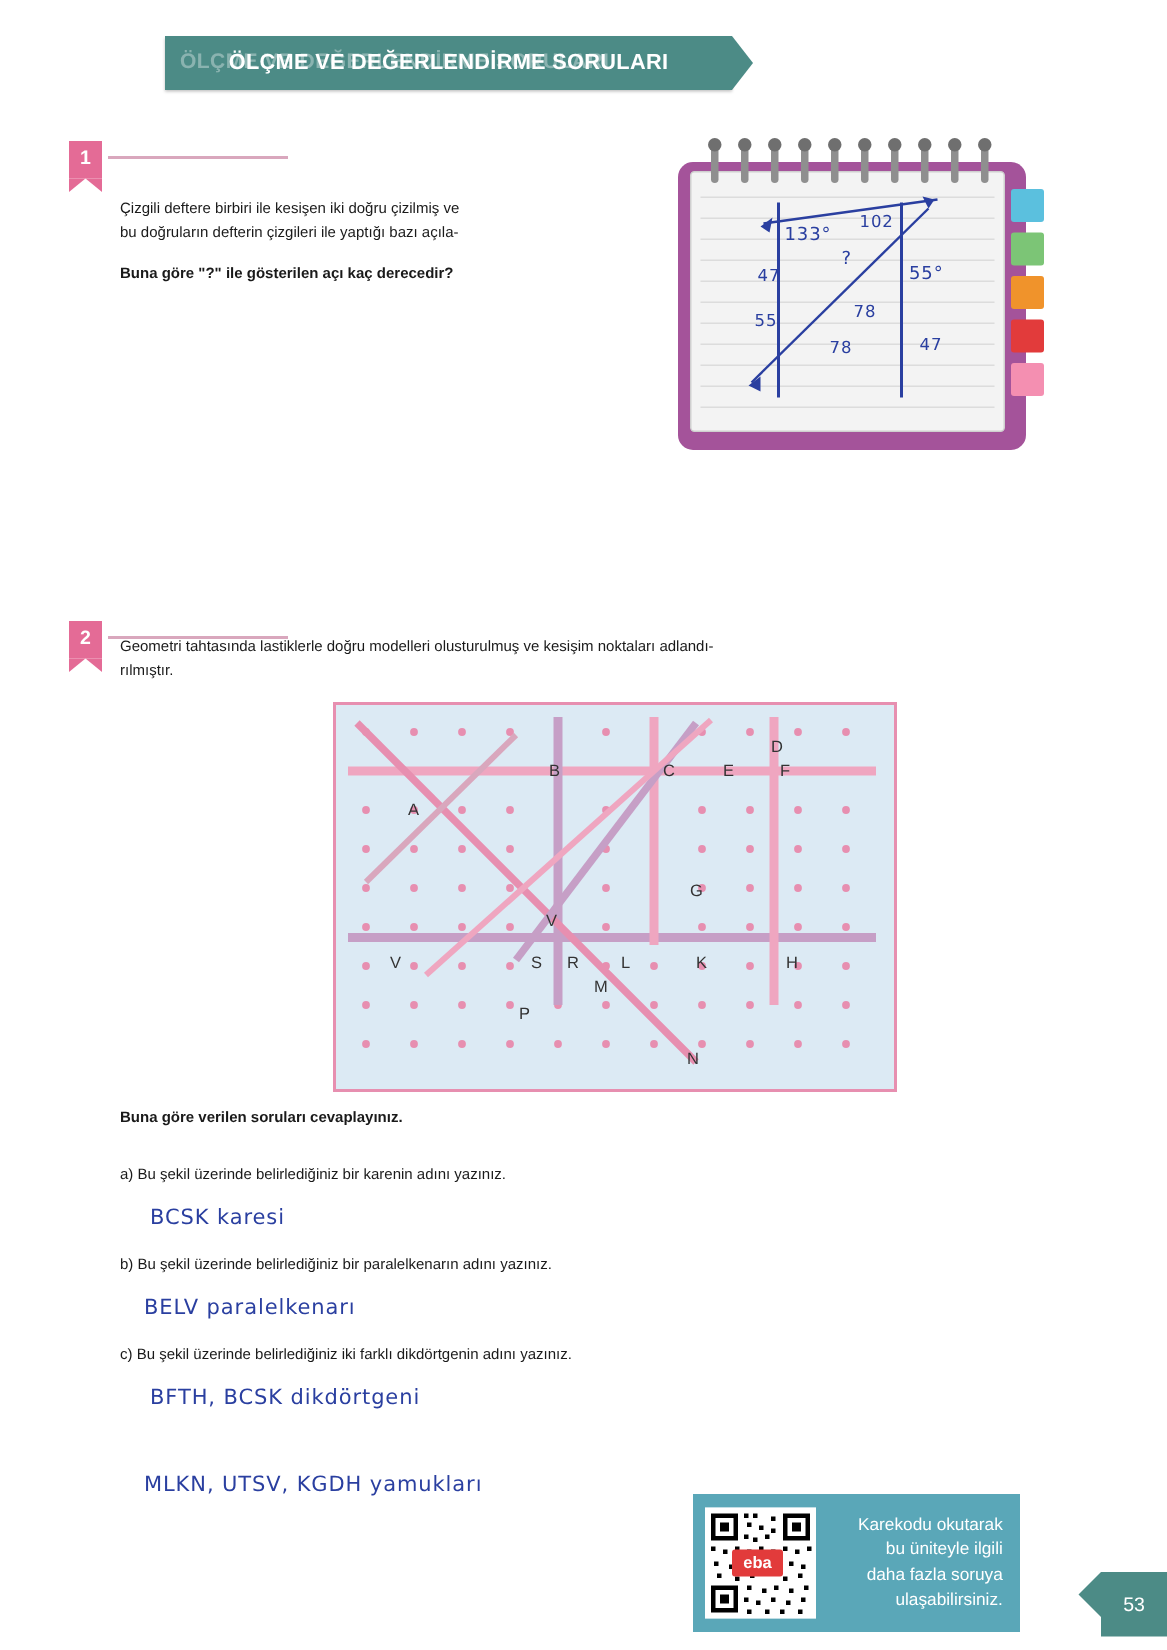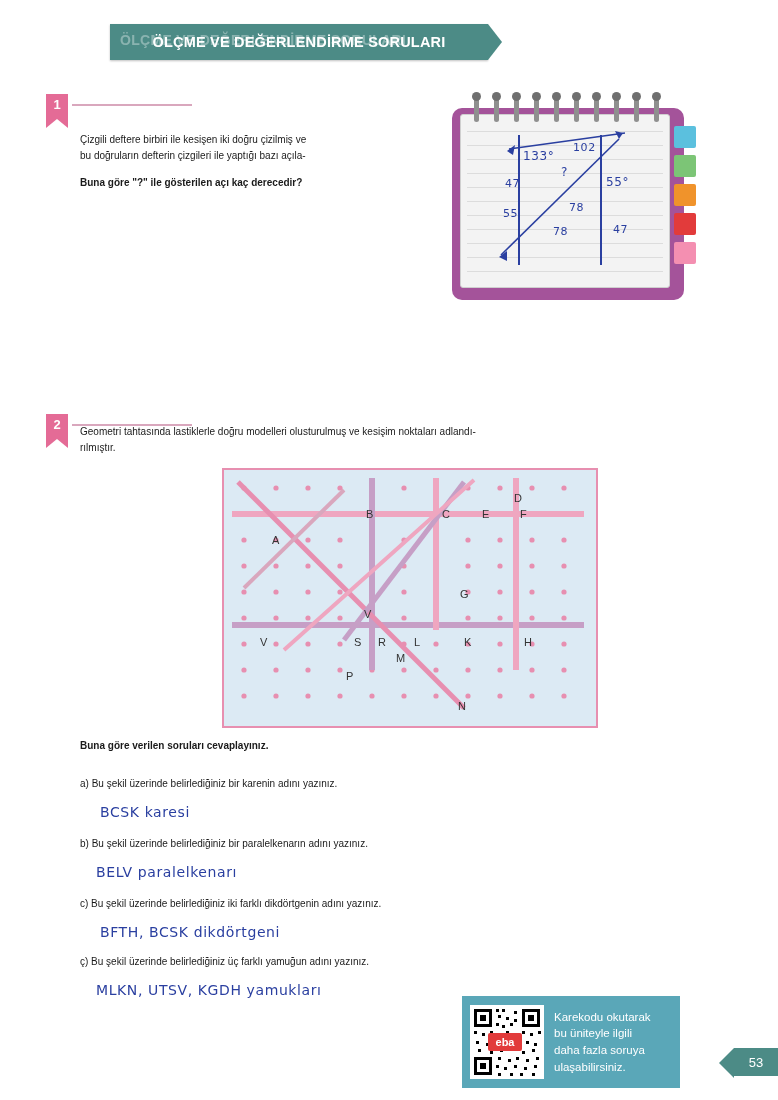--- a/index.html
+++ b/index.html
@@ -84,31 +84,31 @@
   
   .qrbox{
     position:absolute;left:462px;top:996px;width:218px;height:92px;
     background:#5aa7b8;display:flex;align-items:center;
   }
   .qr{
     width:74px;height:74px;margin-left:8px;background:#ffffff;
     position:relative;
   }
   .qrtext{
-    color:#ffffff;font-size:11.5px;line-height:1.45;margin-left:10px;text-align:left;
+    color:#ffffff;font-size:11.5px;line-height:1.45;margin-left:28px;text-align:right;
   }
   .eba{
     position:absolute;left:18px;top:28px;width:34px;height:18px;
     background:#e23b3b;color:#fff;font-size:11px;font-weight:bold;
     display:flex;align-items:center;justify-content:center;border-radius:2px;
   }
 
   
   .pagenum{
-    position:absolute;right:0;top:1048px;width:44px;height:28px;
+    position:absolute;right:0;top:1048px;width:44px;height:43px;
     background:#4c8b86;color:#fff;font-size:13px;
     display:flex;align-items:center;justify-content:center;
   }
   .pagenum:before{
     content:"";position:absolute;left:-15px;top:0;
     border-top:15px solid transparent;border-bottom:15px solid transparent;
     border-right:15px solid #4c8b86;
   }
 
   svg{display:block;}
@@ -348,21 +348,20 @@
 
   <div class="qtext" style="left:80px;top:776px;">a) Bu şekil üzerinde belirlediğiniz bir karenin adını yazınız.</div>
   <div class="ans" style="left:100px;top:804px;">BCSK  karesi</div>
 
   <div class="qtext" style="left:80px;top:836px;">b) Bu şekil üzerinde belirlediğiniz bir paralelkenarın adını yazınız.</div>
   <div class="ans" style="left:96px;top:864px;">BELV  paralelkenarı</div>
 
   <div class="qtext" style="left:80px;top:896px;">c) Bu şekil üzerinde belirlediğiniz iki farklı dikdörtgenin adını yazınız.</div>
   <div class="ans" style="left:100px;top:924px;">BFTH, BCSK  dikdörtgeni</div>
 
-  <div class="qtext" style="left:80px;top:954px;">ç) Bu şekil üzerinde belirlediğiniz üç farklı yamuğun adını yazınız.</div>
   <div class="ans" style="left:96px;top:982px;">MLKN, UTSV, KGDH  yamukları</div>
 
   <div class="qrbox">
     <div class="qr">
       <svg width="74" height="74" viewBox="0 0 74 74">
         <rect width="74" height="74" fill="#ffffff"></rect>
         <g fill="#000000">
           <rect x="4" y="4" width="18" height="18"></rect>
             <rect x="7" y="7" width="12" height="12" fill="#ffffff"></rect>
             <rect x="10" y="10" width="6" height="6"></rect>

